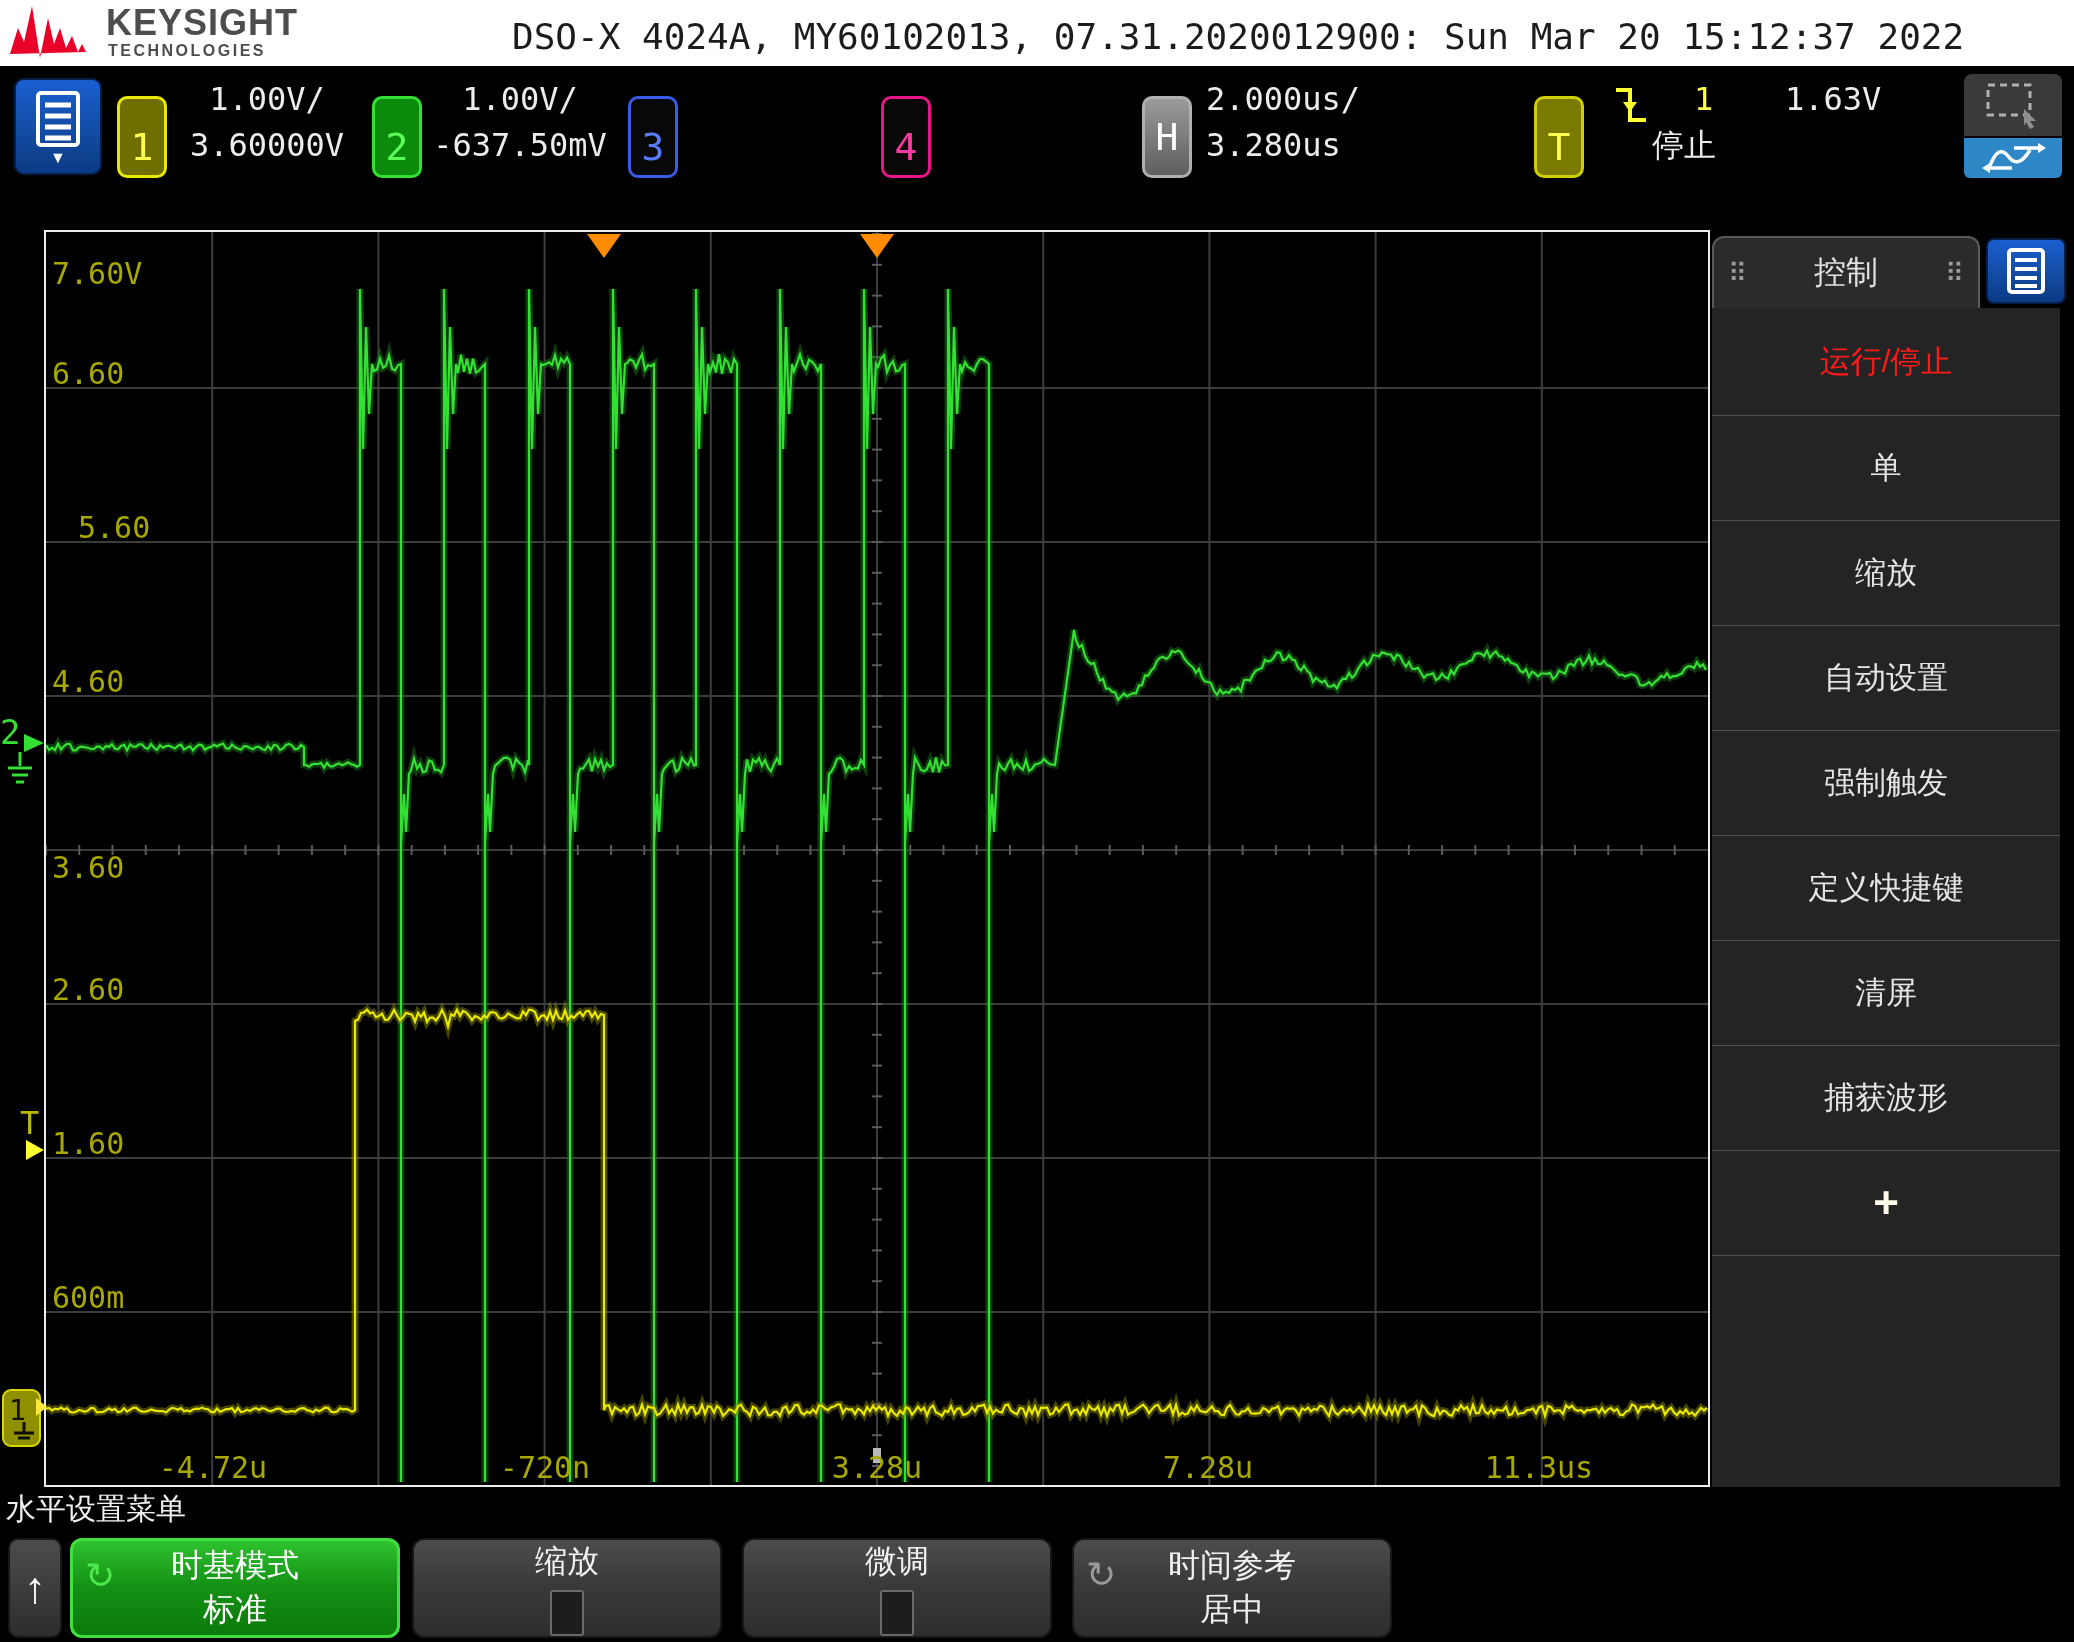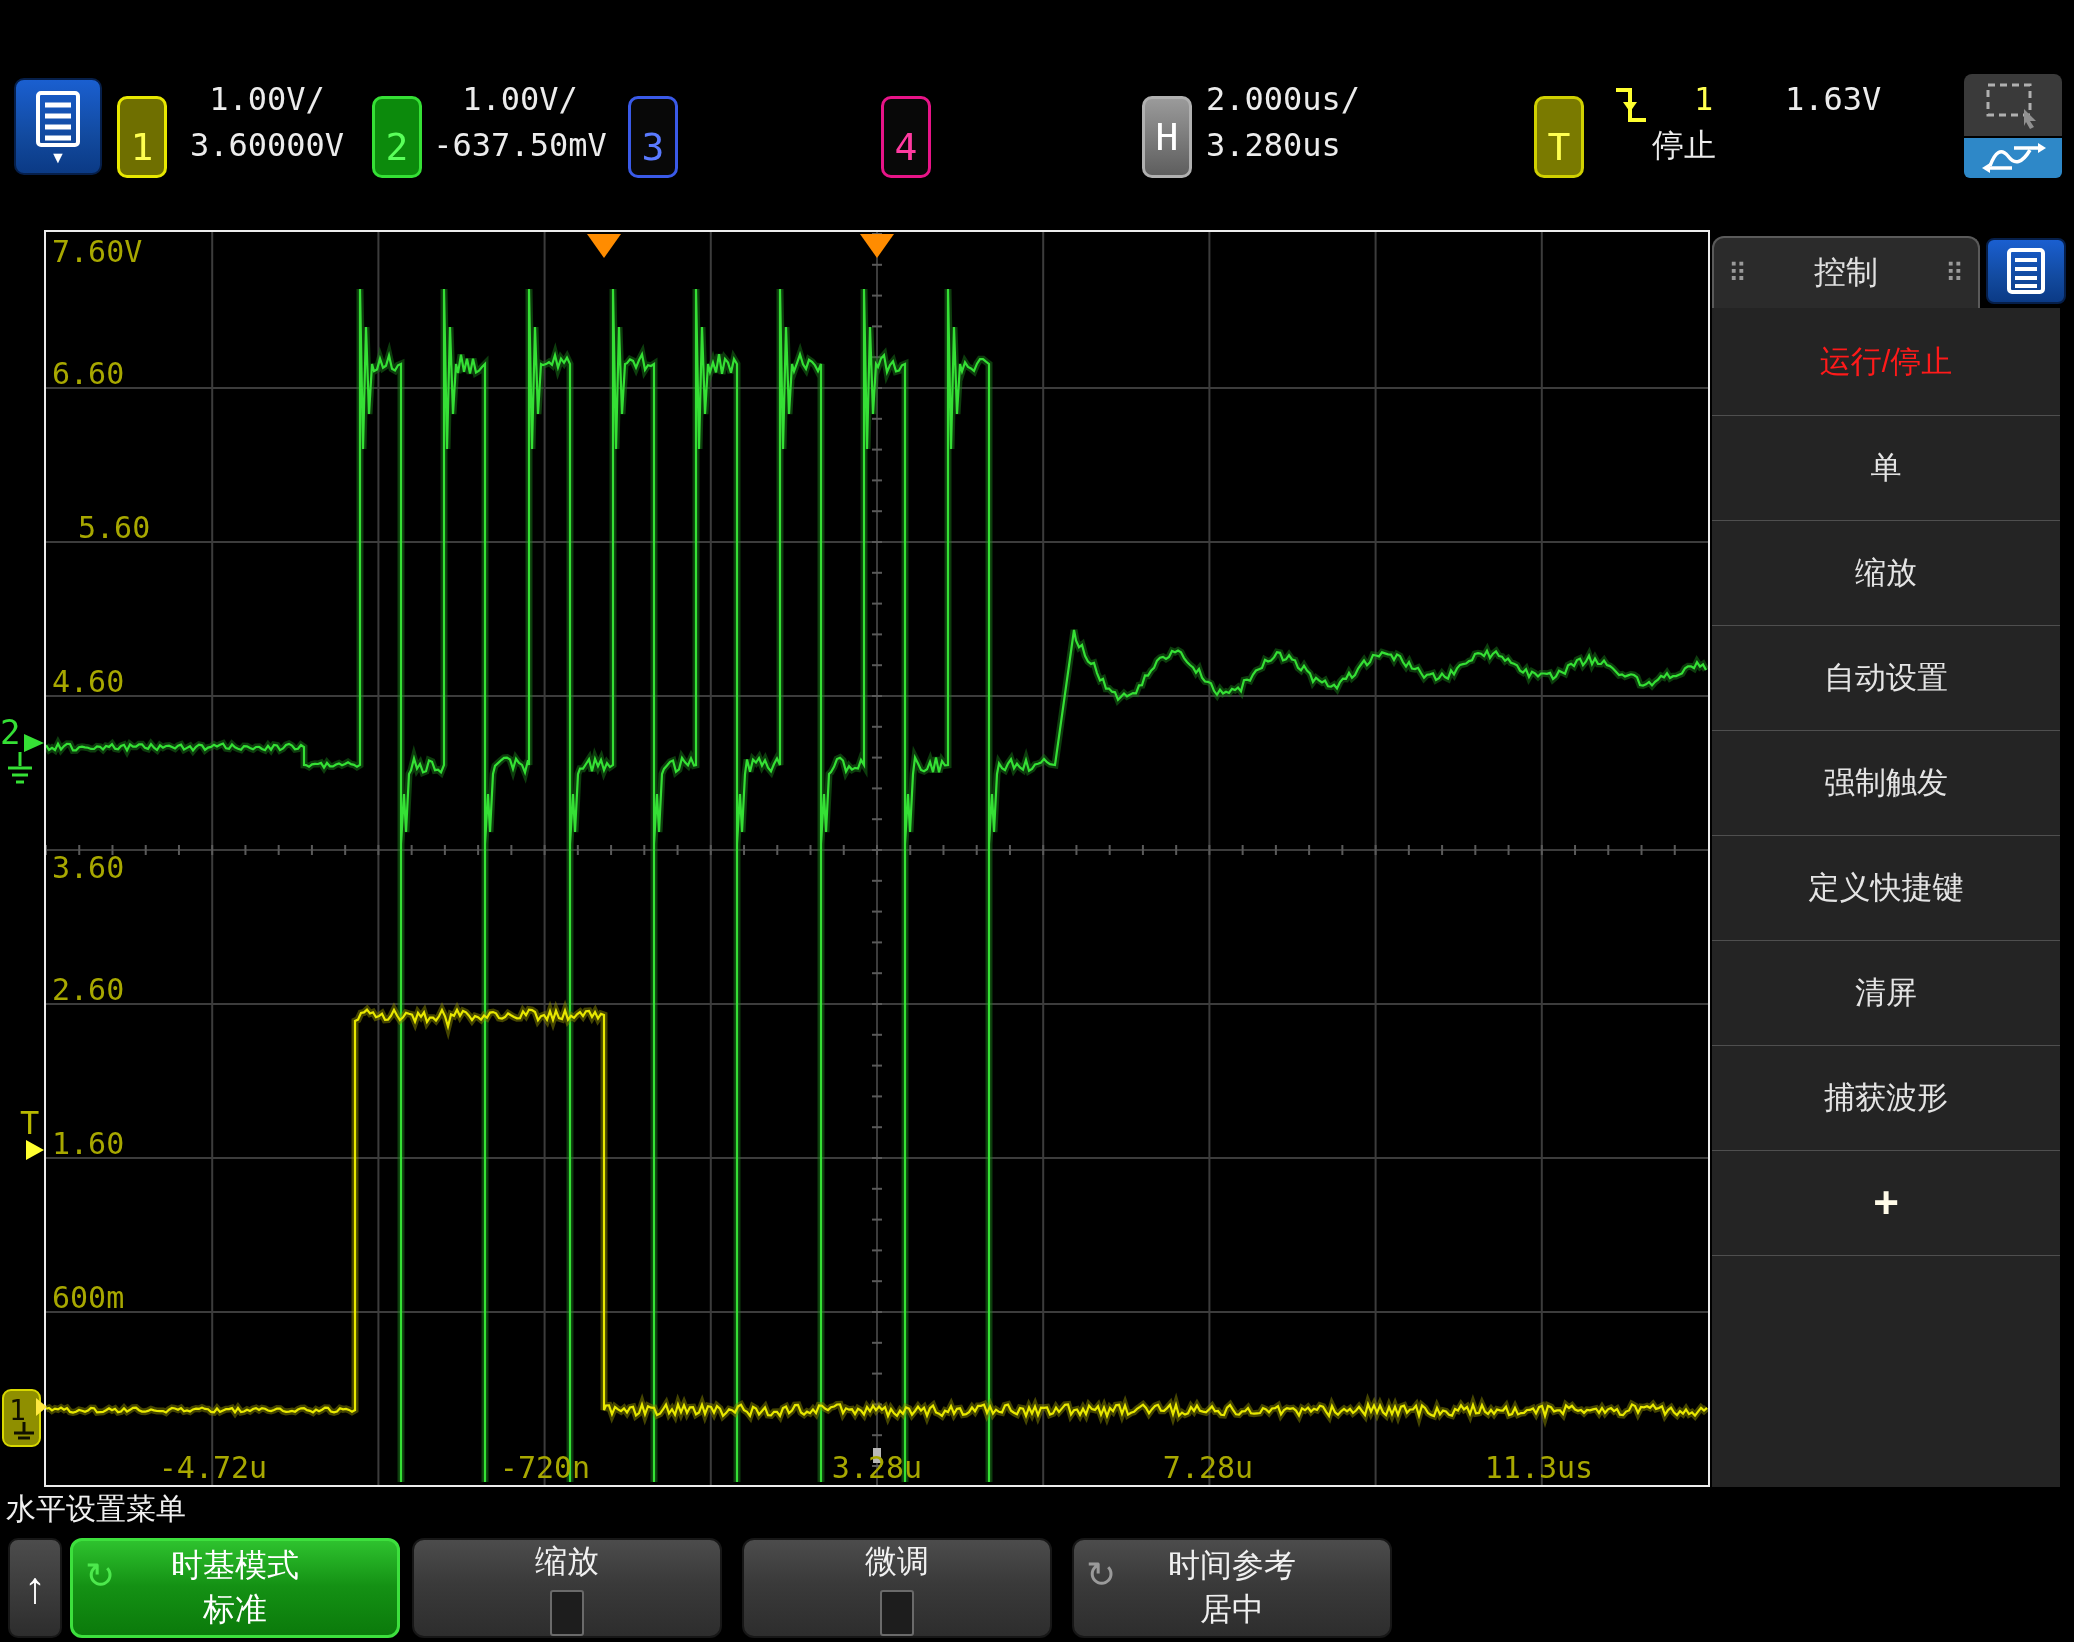--- a/index.html
+++ b/index.html
@@ -56,20 +56,28 @@
   .chk{width:30px;height:42px;background:#1d1d1d;border:2px solid #6a6a6a;border-radius:3px;margin-top:6px;}
   .upbtn{position:absolute;left:8px;top:51px;width:54px;height:100px;border-radius:10px;
          background:linear-gradient(#4c4c4c,#2d2d2d);border:2px solid #171717;box-sizing:border-box;
          color:#fff;font-size:44px;display:flex;align-items:center;justify-content:center;}
 </style>
 </head>
 <body>
 
 <div class="screen">
 
+  <header class="topstrip">
+    <svg width="96" height="62" style="position:absolute;left:8px;top:2px">
+      <polygon points="2,52 10,26 16,40 24,4 32,56 40,16 46,42 52,26 58,46 64,34 70,50 74,42 78,50" fill="#e90029"></polygon>
+    </svg>
+    <div class="brand">KEYSIGHT</div>
+    <div class="brandsub">TECHNOLOGIES</div>
+    <div class="title">DSO-X 4024A, MY60102013, 07.31.2020012900: Sun Mar 20 15:12:37 2022</div>
+  </header>
 
   <div class="toolbar">
     <div class="menubtn">
       <svg width="46" height="58">
         <rect x="3" y="2" width="40" height="52" rx="3" fill="none" stroke="#fff" stroke-width="4"></rect>
         <line x1="10" y1="14" x2="36" y2="14" stroke="#fff" stroke-width="5"></line>
         <line x1="10" y1="25" x2="36" y2="25" stroke="#fff" stroke-width="5"></line>
         <line x1="10" y1="36" x2="36" y2="36" stroke="#fff" stroke-width="5"></line>
         <line x1="10" y1="47" x2="36" y2="47" stroke="#fff" stroke-width="5"></line>
       </svg>
@@ -234,21 +242,21 @@
       <polyline id="ch2glow" fill="none" stroke="#1a7a1a" stroke-width="7" stroke-opacity="0.5" points="0.0 513.2 3.0 517.9 6.0 515.8 9.0 518.0 12.0 511.8 15.0 517.5 18.0 514.0 21.0 511.9 24.0 512.0 27.0 518.4 30.0 518.3 33.0 515.2 36.0 514.7 39.0 515.3 42.0 515.7 45.0 516.9 48.0 517.0 51.0 514.4 54.0 514.8 57.0 517.5 60.0 514.0 63.0 514.9 66.0 512.1 69.0 516.7 72.0 517.3 75.0 514.0 78.0 512.8 81.0 518.4 84.0 512.4 87.0 514.7 90.0 514.7 93.0 512.3 96.0 512.3 99.0 515.9 102.0 516.9 105.0 512.1 108.0 515.7 111.0 518.0 114.0 513.4 117.0 515.6 120.0 514.0 123.0 513.7 126.0 515.1 129.0 516.5 132.0 513.7 135.0 512.6 138.0 517.6 141.0 515.9 144.0 514.2 147.0 518.5 150.0 514.9 153.0 512.7 156.0 513.3 159.0 517.9 162.0 515.6 165.0 514.9 168.0 512.7 171.0 514.5 174.0 512.7 177.0 511.5 180.0 516.3 183.0 516.8 186.0 512.5 189.0 515.3 192.0 516.7 195.0 517.7 198.0 514.1 201.0 514.3 204.0 516.0 207.0 517.3 210.0 515.0 213.0 514.9 216.0 517.0 219.0 518.2 222.0 513.8 225.0 517.7 228.0 512.9 231.0 513.4 234.0 518.1 237.0 516.5 240.0 513.0 243.0 511.9 246.0 513.6 249.0 517.3 252.0 516.8 255.0 513.0 258.0 515.0 258.0 533.0 260.0 533.1 263.0 534.8 266.0 532.4 269.0 531.8 272.0 532.0 275.0 530.9 278.0 535.6 281.0 530.9 284.0 534.3 287.0 534.4 290.0 532.6 293.0 531.4 296.0 533.2 299.0 531.9 302.0 530.2 305.0 532.2 308.0 532.8 311.0 534.8 314.0 533.0 314.0 57.0 317.0 217.0 320.0 95.0 323.0 182.0 326.0 132.0 328.0 139.2 331.0 137.5 334.0 126.6 337.0 135.7 340.0 133.7 343.0 123.5 346.0 136.8 349.0 138.5 352.0 133.3 355.0 132.0 355.0 1250.0 355.0 612.0 358.0 562.0 360.0 600.0 363.0 542.0 365.0 538.3 368.0 526.4 371.0 536.7 374.0 532.0 377.0 540.4 380.0 539.2 383.0 528.4 386.0 529.7 389.0 538.2 392.0 537.7 395.0 540.3 398.0 533.0 398.0 57.0 401.0 217.0 404.0 95.0 407.0 182.0 410.0 132.0 412.0 141.0 415.0 122.6 418.0 139.7 421.0 126.8 424.0 141.6 427.0 126.8 430.0 140.5 433.0 138.7 436.0 135.0 439.0 132.0 439.0 1250.0 439.0 612.0 442.0 562.0 444.0 600.0 447.0 542.0 449.0 533.9 452.0 531.1 455.0 528.3 458.0 525.9 461.0 525.6 464.0 527.5 467.0 537.0 470.0 526.8 473.0 531.0 476.0 532.9 479.0 540.4 482.0 528.3 483.0 533.0 483.0 57.0 486.0 217.0 489.0 95.0 492.0 182.0 495.0 132.0 497.0 133.1 500.0 132.1 503.0 130.2 506.0 132.8 509.0 123.2 512.0 135.5 515.0 126.7 518.0 130.8 521.0 125.6 524.0 132.0 524.0 1250.0 524.0 612.0 527.0 562.0 529.0 600.0 532.0 542.0 534.0 536.7 537.0 536.7 540.0 532.0 543.0 527.3 546.0 539.2 549.0 526.8 552.0 534.3 555.0 527.8 558.0 538.2 561.0 531.1 564.0 535.1 567.0 533.0 567.0 57.0 570.0 217.0 573.0 95.0 576.0 182.0 579.0 132.0 581.0 131.2 584.0 127.4 587.0 128.9 590.0 135.6 593.0 128.1 596.0 122.3 599.0 137.8 602.0 133.2 605.0 134.0 608.0 132.0 608.0 1250.0 608.0 612.0 611.0 562.0 613.0 600.0 616.0 542.0 618.0 536.9 621.0 533.5 624.0 529.8 627.0 528.6 630.0 539.8 633.0 537.4 636.0 525.9 639.0 530.4 642.0 533.3 645.0 526.4 648.0 533.4 650.0 533.0 650.0 57.0 653.0 217.0 656.0 95.0 659.0 182.0 662.0 132.0 664.0 140.2 667.0 130.5 670.0 140.4 673.0 122.2 676.0 141.8 679.0 126.9 682.0 130.6 685.0 140.7 688.0 126.9 691.0 132.0 691.0 1250.0 691.0 612.0 694.0 562.0 696.0 600.0 699.0 542.0 701.0 527.5 704.0 539.7 707.0 527.6 710.0 530.5 713.0 526.0 716.0 533.6 719.0 528.2 722.0 535.7 725.0 539.4 728.0 532.0 731.0 526.4 734.0 533.0 734.0 57.0 737.0 217.0 740.0 95.0 743.0 182.0 746.0 132.0 748.0 139.4 751.0 131.1 754.0 122.3 757.0 132.3 760.0 136.9 763.0 127.8 766.0 129.9 769.0 133.4 772.0 139.2 775.0 132.0 775.0 1250.0 775.0 612.0 778.0 562.0 780.0 600.0 783.0 542.0 785.0 540.1 788.0 534.8 791.0 527.1 794.0 525.7 797.0 528.5 800.0 539.6 803.0 534.2 806.0 537.6 809.0 535.9 812.0 536.5 815.0 527.9 818.0 533.0 818.0 57.0 821.0 217.0 824.0 95.0 827.0 182.0 830.0 132.0 832.0 135.1 835.0 126.5 838.0 123.1 841.0 140.1 844.0 133.1 847.0 129.4 850.0 139.4 853.0 138.5 856.0 133.3 859.0 132.0 859.0 1250.0 859.0 612.0 862.0 562.0 864.0 600.0 867.0 542.0 869.0 525.6 872.0 531.6 875.0 538.0 878.0 539.2 881.0 537.3 884.0 529.8 887.0 540.1 890.0 525.5 893.0 540.2 896.0 529.0 899.0 533.4 902.0 533.0 902.0 57.0 905.0 217.0 908.0 95.0 911.0 182.0 914.0 132.0 916.0 139.5 919.0 130.3 922.0 134.9 925.0 136.5 928.0 139.0 931.0 131.7 934.0 127.2 937.0 127.2 940.0 129.7 943.0 132.0 943.0 1250.0 943.0 612.0 946.0 562.0 948.0 600.0 951.0 542.0 953.0 531.4 956.0 536.2 959.0 538.1 962.0 531.6 965.0 527.3 968.0 536.4 971.0 531.7 974.0 535.4 977.0 537.6 980.0 528.1 983.0 538.7 986.0 536.9 989.0 532.5 992.0 531.8 995.0 530.6 998.0 526.9 1001.0 530.2 1004.0 532.2 1009.0 533.0 1028.0 398.0 1030.0 408.5 1033.0 415.3 1036.0 412.9 1039.0 423.8 1042.0 429.5 1045.0 431.9 1048.0 430.9 1051.0 441.1 1054.0 448.4 1057.0 446.9 1060.0 456.7 1063.0 456.6 1066.0 459.7 1069.0 460.3 1072.0 467.8 1075.0 464.7 1078.0 461.5 1081.0 464.3 1084.0 462.6 1087.0 461.1 1090.0 461.4 1093.0 453.3 1096.0 453.1 1099.0 443.4 1102.0 443.6 1105.0 438.8 1108.0 435.9 1111.0 428.6 1114.0 425.8 1117.0 424.9 1120.0 426.9 1123.0 425.0 1126.0 419.0 1129.0 420.2 1132.0 418.5 1135.0 420.3 1138.0 426.1 1141.0 430.0 1144.0 433.0 1147.0 435.4 1150.0 440.8 1153.0 437.0 1156.0 445.6 1159.0 449.5 1162.0 449.8 1165.0 451.4 1168.0 458.8 1171.0 462.8 1174.0 457.6 1177.0 461.5 1180.0 459.7 1183.0 461.0 1186.0 456.9 1189.0 458.0 1192.0 455.5 1195.0 459.4 1198.0 448.2 1201.0 447.6 1204.0 448.6 1207.0 442.6 1210.0 438.5 1213.0 437.2 1216.0 435.9 1219.0 427.8 1222.0 429.5 1225.0 428.6 1228.0 425.4 1231.0 420.2 1234.0 420.8 1237.0 428.3 1240.0 427.3 1243.0 423.2 1246.0 427.5 1249.0 428.3 1252.0 435.8 1255.0 438.3 1258.0 433.7 1261.0 438.6 1264.0 441.4 1267.0 449.9 1270.0 445.9 1273.0 448.3 1276.0 450.4 1279.0 448.5 1282.0 454.3 1285.0 454.7 1288.0 452.8 1291.0 456.5 1294.0 450.0 1297.0 446.6 1300.0 446.8 1303.0 440.7 1306.0 445.7 1309.0 443.0 1312.0 436.7 1315.0 432.5 1318.0 428.5 1321.0 433.2 1324.0 430.2 1327.0 422.9 1330.0 423.5 1333.0 424.4 1336.0 420.4 1339.0 421.4 1342.0 422.4 1345.0 422.6 1348.0 428.0 1351.0 422.5 1354.0 424.1 1357.0 430.3 1360.0 434.5 1363.0 430.0 1366.0 436.6 1369.0 437.1 1372.0 435.8 1375.0 441.0 1378.0 445.8 1381.0 442.7 1384.0 442.3 1387.0 441.3 1390.0 447.9 1393.0 446.2 1396.0 441.6 1399.0 445.1 1402.0 446.6 1405.0 438.3 1408.0 442.4 1411.0 436.4 1414.0 432.9 1417.0 432.2 1420.0 431.6 1423.0 429.1 1426.0 428.3 1429.0 421.9 1432.0 421.2 1435.0 421.7 1438.0 424.0 1441.0 418.7 1444.0 425.9 1447.0 421.7 1450.0 419.4 1453.0 424.0 1456.0 424.7 1459.0 428.8 1462.0 426.6 1465.0 430.7 1468.0 431.7 1471.0 433.3 1474.0 438.6 1477.0 440.5 1480.0 437.2 1483.0 445.0 1486.0 439.8 1489.0 441.4 1492.0 444.5 1495.0 441.5 1498.0 441.5 1501.0 441.8 1504.0 440.9 1507.0 447.1 1510.0 444.5 1513.0 438.8 1516.0 440.2 1519.0 441.7 1522.0 433.3 1525.0 431.7 1528.0 434.1 1531.0 428.0 1534.0 426.6 1537.0 433.1 1540.0 429.4 1543.0 423.6 1546.0 432.2 1549.0 426.5 1552.0 431.9 1555.0 432.0 1558.0 428.5 1561.0 433.1 1564.0 434.1 1567.0 436.5 1570.0 439.8 1573.0 443.1 1576.0 442.4 1579.0 444.6 1582.0 443.4 1585.0 442.3 1588.0 443.0 1591.0 445.1 1594.0 453.1 1597.0 453.5 1600.0 452.3 1603.0 450.0 1606.0 453.4 1609.0 449.9 1612.0 447.6 1615.0 443.9 1618.0 445.3 1621.0 441.2 1624.0 446.0 1627.0 444.2 1630.0 444.1 1633.0 442.7 1636.0 441.4 1639.0 436.3 1642.0 434.3 1645.0 434.4 1648.0 436.2 1651.0 430.1 1654.0 434.6 1657.0 432.4 1660.0 438.1"></polyline>
       <polyline id="ch2core" fill="none" stroke="#35e035" stroke-width="2.2" points="0.0 513.2 3.0 517.9 6.0 515.8 9.0 518.0 12.0 511.8 15.0 517.5 18.0 514.0 21.0 511.9 24.0 512.0 27.0 518.4 30.0 518.3 33.0 515.2 36.0 514.7 39.0 515.3 42.0 515.7 45.0 516.9 48.0 517.0 51.0 514.4 54.0 514.8 57.0 517.5 60.0 514.0 63.0 514.9 66.0 512.1 69.0 516.7 72.0 517.3 75.0 514.0 78.0 512.8 81.0 518.4 84.0 512.4 87.0 514.7 90.0 514.7 93.0 512.3 96.0 512.3 99.0 515.9 102.0 516.9 105.0 512.1 108.0 515.7 111.0 518.0 114.0 513.4 117.0 515.6 120.0 514.0 123.0 513.7 126.0 515.1 129.0 516.5 132.0 513.7 135.0 512.6 138.0 517.6 141.0 515.9 144.0 514.2 147.0 518.5 150.0 514.9 153.0 512.7 156.0 513.3 159.0 517.9 162.0 515.6 165.0 514.9 168.0 512.7 171.0 514.5 174.0 512.7 177.0 511.5 180.0 516.3 183.0 516.8 186.0 512.5 189.0 515.3 192.0 516.7 195.0 517.7 198.0 514.1 201.0 514.3 204.0 516.0 207.0 517.3 210.0 515.0 213.0 514.9 216.0 517.0 219.0 518.2 222.0 513.8 225.0 517.7 228.0 512.9 231.0 513.4 234.0 518.1 237.0 516.5 240.0 513.0 243.0 511.9 246.0 513.6 249.0 517.3 252.0 516.8 255.0 513.0 258.0 515.0 258.0 533.0 260.0 533.1 263.0 534.8 266.0 532.4 269.0 531.8 272.0 532.0 275.0 530.9 278.0 535.6 281.0 530.9 284.0 534.3 287.0 534.4 290.0 532.6 293.0 531.4 296.0 533.2 299.0 531.9 302.0 530.2 305.0 532.2 308.0 532.8 311.0 534.8 314.0 533.0 314.0 57.0 317.0 217.0 320.0 95.0 323.0 182.0 326.0 132.0 328.0 139.2 331.0 137.5 334.0 126.6 337.0 135.7 340.0 133.7 343.0 123.5 346.0 136.8 349.0 138.5 352.0 133.3 355.0 132.0 355.0 1250.0 355.0 612.0 358.0 562.0 360.0 600.0 363.0 542.0 365.0 538.3 368.0 526.4 371.0 536.7 374.0 532.0 377.0 540.4 380.0 539.2 383.0 528.4 386.0 529.7 389.0 538.2 392.0 537.7 395.0 540.3 398.0 533.0 398.0 57.0 401.0 217.0 404.0 95.0 407.0 182.0 410.0 132.0 412.0 141.0 415.0 122.6 418.0 139.7 421.0 126.8 424.0 141.6 427.0 126.8 430.0 140.5 433.0 138.7 436.0 135.0 439.0 132.0 439.0 1250.0 439.0 612.0 442.0 562.0 444.0 600.0 447.0 542.0 449.0 533.9 452.0 531.1 455.0 528.3 458.0 525.9 461.0 525.6 464.0 527.5 467.0 537.0 470.0 526.8 473.0 531.0 476.0 532.9 479.0 540.4 482.0 528.3 483.0 533.0 483.0 57.0 486.0 217.0 489.0 95.0 492.0 182.0 495.0 132.0 497.0 133.1 500.0 132.1 503.0 130.2 506.0 132.8 509.0 123.2 512.0 135.5 515.0 126.7 518.0 130.8 521.0 125.6 524.0 132.0 524.0 1250.0 524.0 612.0 527.0 562.0 529.0 600.0 532.0 542.0 534.0 536.7 537.0 536.7 540.0 532.0 543.0 527.3 546.0 539.2 549.0 526.8 552.0 534.3 555.0 527.8 558.0 538.2 561.0 531.1 564.0 535.1 567.0 533.0 567.0 57.0 570.0 217.0 573.0 95.0 576.0 182.0 579.0 132.0 581.0 131.2 584.0 127.4 587.0 128.9 590.0 135.6 593.0 128.1 596.0 122.3 599.0 137.8 602.0 133.2 605.0 134.0 608.0 132.0 608.0 1250.0 608.0 612.0 611.0 562.0 613.0 600.0 616.0 542.0 618.0 536.9 621.0 533.5 624.0 529.8 627.0 528.6 630.0 539.8 633.0 537.4 636.0 525.9 639.0 530.4 642.0 533.3 645.0 526.4 648.0 533.4 650.0 533.0 650.0 57.0 653.0 217.0 656.0 95.0 659.0 182.0 662.0 132.0 664.0 140.2 667.0 130.5 670.0 140.4 673.0 122.2 676.0 141.8 679.0 126.9 682.0 130.6 685.0 140.7 688.0 126.9 691.0 132.0 691.0 1250.0 691.0 612.0 694.0 562.0 696.0 600.0 699.0 542.0 701.0 527.5 704.0 539.7 707.0 527.6 710.0 530.5 713.0 526.0 716.0 533.6 719.0 528.2 722.0 535.7 725.0 539.4 728.0 532.0 731.0 526.4 734.0 533.0 734.0 57.0 737.0 217.0 740.0 95.0 743.0 182.0 746.0 132.0 748.0 139.4 751.0 131.1 754.0 122.3 757.0 132.3 760.0 136.9 763.0 127.8 766.0 129.9 769.0 133.4 772.0 139.2 775.0 132.0 775.0 1250.0 775.0 612.0 778.0 562.0 780.0 600.0 783.0 542.0 785.0 540.1 788.0 534.8 791.0 527.1 794.0 525.7 797.0 528.5 800.0 539.6 803.0 534.2 806.0 537.6 809.0 535.9 812.0 536.5 815.0 527.9 818.0 533.0 818.0 57.0 821.0 217.0 824.0 95.0 827.0 182.0 830.0 132.0 832.0 135.1 835.0 126.5 838.0 123.1 841.0 140.1 844.0 133.1 847.0 129.4 850.0 139.4 853.0 138.5 856.0 133.3 859.0 132.0 859.0 1250.0 859.0 612.0 862.0 562.0 864.0 600.0 867.0 542.0 869.0 525.6 872.0 531.6 875.0 538.0 878.0 539.2 881.0 537.3 884.0 529.8 887.0 540.1 890.0 525.5 893.0 540.2 896.0 529.0 899.0 533.4 902.0 533.0 902.0 57.0 905.0 217.0 908.0 95.0 911.0 182.0 914.0 132.0 916.0 139.5 919.0 130.3 922.0 134.9 925.0 136.5 928.0 139.0 931.0 131.7 934.0 127.2 937.0 127.2 940.0 129.7 943.0 132.0 943.0 1250.0 943.0 612.0 946.0 562.0 948.0 600.0 951.0 542.0 953.0 531.4 956.0 536.2 959.0 538.1 962.0 531.6 965.0 527.3 968.0 536.4 971.0 531.7 974.0 535.4 977.0 537.6 980.0 528.1 983.0 538.7 986.0 536.9 989.0 532.5 992.0 531.8 995.0 530.6 998.0 526.9 1001.0 530.2 1004.0 532.2 1009.0 533.0 1028.0 398.0 1030.0 408.5 1033.0 415.3 1036.0 412.9 1039.0 423.8 1042.0 429.5 1045.0 431.9 1048.0 430.9 1051.0 441.1 1054.0 448.4 1057.0 446.9 1060.0 456.7 1063.0 456.6 1066.0 459.7 1069.0 460.3 1072.0 467.8 1075.0 464.7 1078.0 461.5 1081.0 464.3 1084.0 462.6 1087.0 461.1 1090.0 461.4 1093.0 453.3 1096.0 453.1 1099.0 443.4 1102.0 443.6 1105.0 438.8 1108.0 435.9 1111.0 428.6 1114.0 425.8 1117.0 424.9 1120.0 426.9 1123.0 425.0 1126.0 419.0 1129.0 420.2 1132.0 418.5 1135.0 420.3 1138.0 426.1 1141.0 430.0 1144.0 433.0 1147.0 435.4 1150.0 440.8 1153.0 437.0 1156.0 445.6 1159.0 449.5 1162.0 449.8 1165.0 451.4 1168.0 458.8 1171.0 462.8 1174.0 457.6 1177.0 461.5 1180.0 459.7 1183.0 461.0 1186.0 456.9 1189.0 458.0 1192.0 455.5 1195.0 459.4 1198.0 448.2 1201.0 447.6 1204.0 448.6 1207.0 442.6 1210.0 438.5 1213.0 437.2 1216.0 435.9 1219.0 427.8 1222.0 429.5 1225.0 428.6 1228.0 425.4 1231.0 420.2 1234.0 420.8 1237.0 428.3 1240.0 427.3 1243.0 423.2 1246.0 427.5 1249.0 428.3 1252.0 435.8 1255.0 438.3 1258.0 433.7 1261.0 438.6 1264.0 441.4 1267.0 449.9 1270.0 445.9 1273.0 448.3 1276.0 450.4 1279.0 448.5 1282.0 454.3 1285.0 454.7 1288.0 452.8 1291.0 456.5 1294.0 450.0 1297.0 446.6 1300.0 446.8 1303.0 440.7 1306.0 445.7 1309.0 443.0 1312.0 436.7 1315.0 432.5 1318.0 428.5 1321.0 433.2 1324.0 430.2 1327.0 422.9 1330.0 423.5 1333.0 424.4 1336.0 420.4 1339.0 421.4 1342.0 422.4 1345.0 422.6 1348.0 428.0 1351.0 422.5 1354.0 424.1 1357.0 430.3 1360.0 434.5 1363.0 430.0 1366.0 436.6 1369.0 437.1 1372.0 435.8 1375.0 441.0 1378.0 445.8 1381.0 442.7 1384.0 442.3 1387.0 441.3 1390.0 447.9 1393.0 446.2 1396.0 441.6 1399.0 445.1 1402.0 446.6 1405.0 438.3 1408.0 442.4 1411.0 436.4 1414.0 432.9 1417.0 432.2 1420.0 431.6 1423.0 429.1 1426.0 428.3 1429.0 421.9 1432.0 421.2 1435.0 421.7 1438.0 424.0 1441.0 418.7 1444.0 425.9 1447.0 421.7 1450.0 419.4 1453.0 424.0 1456.0 424.7 1459.0 428.8 1462.0 426.6 1465.0 430.7 1468.0 431.7 1471.0 433.3 1474.0 438.6 1477.0 440.5 1480.0 437.2 1483.0 445.0 1486.0 439.8 1489.0 441.4 1492.0 444.5 1495.0 441.5 1498.0 441.5 1501.0 441.8 1504.0 440.9 1507.0 447.1 1510.0 444.5 1513.0 438.8 1516.0 440.2 1519.0 441.7 1522.0 433.3 1525.0 431.7 1528.0 434.1 1531.0 428.0 1534.0 426.6 1537.0 433.1 1540.0 429.4 1543.0 423.6 1546.0 432.2 1549.0 426.5 1552.0 431.9 1555.0 432.0 1558.0 428.5 1561.0 433.1 1564.0 434.1 1567.0 436.5 1570.0 439.8 1573.0 443.1 1576.0 442.4 1579.0 444.6 1582.0 443.4 1585.0 442.3 1588.0 443.0 1591.0 445.1 1594.0 453.1 1597.0 453.5 1600.0 452.3 1603.0 450.0 1606.0 453.4 1609.0 449.9 1612.0 447.6 1615.0 443.9 1618.0 445.3 1621.0 441.2 1624.0 446.0 1627.0 444.2 1630.0 444.1 1633.0 442.7 1636.0 441.4 1639.0 436.3 1642.0 434.3 1645.0 434.4 1648.0 436.2 1651.0 430.1 1654.0 434.6 1657.0 432.4 1660.0 438.1"></polyline>
       <polyline id="ch1glow" fill="none" stroke="#8a8a00" stroke-width="7" stroke-opacity="0.5" points="0.0 1176.8 3.0 1175.9 6.0 1178.4 9.0 1176.6 12.0 1177.4 15.0 1175.6 18.0 1177.7 21.0 1176.1 24.0 1179.9 27.0 1180.5 30.0 1179.8 33.0 1178.0 36.0 1178.7 39.0 1179.8 42.0 1178.5 45.0 1176.0 48.0 1176.2 51.0 1180.3 54.0 1180.1 57.0 1179.9 60.0 1178.3 63.0 1176.4 66.0 1178.3 69.0 1176.8 72.0 1180.2 75.0 1179.6 78.0 1176.3 81.0 1179.6 84.0 1177.8 87.0 1175.8 90.0 1175.6 93.0 1178.2 96.0 1179.6 99.0 1179.7 102.0 1178.9 105.0 1177.4 108.0 1178.4 111.0 1179.0 114.0 1179.1 117.0 1179.1 120.0 1180.5 123.0 1177.7 126.0 1176.0 129.0 1176.5 132.0 1177.7 135.0 1176.1 138.0 1179.3 141.0 1178.5 144.0 1179.5 147.0 1177.4 150.0 1176.6 153.0 1176.9 156.0 1175.6 159.0 1176.9 162.0 1177.2 165.0 1179.9 168.0 1180.3 171.0 1176.5 174.0 1179.9 177.0 1178.4 180.0 1177.2 183.0 1177.1 186.0 1176.1 189.0 1180.4 192.0 1176.0 195.0 1180.1 198.0 1179.5 201.0 1177.7 204.0 1179.1 207.0 1177.0 210.0 1176.1 213.0 1178.0 216.0 1176.1 219.0 1176.7 222.0 1178.5 225.0 1179.0 228.0 1178.0 231.0 1176.5 234.0 1176.6 237.0 1179.0 240.0 1179.9 243.0 1179.6 246.0 1179.0 249.0 1179.7 252.0 1177.5 255.0 1176.3 258.0 1176.1 261.0 1178.2 264.0 1178.8 267.0 1180.4 270.0 1177.6 273.0 1179.2 276.0 1177.7 279.0 1175.7 282.0 1175.9 285.0 1179.6 288.0 1180.4 291.0 1179.5 294.0 1176.3 297.0 1177.4 300.0 1176.9 303.0 1177.9 306.0 1179.7 309.0 1178.0 309.0 789.0 312.0 787.6 315.0 781.0 318.0 780.4 321.0 777.6 324.0 781.5 327.0 780.3 330.0 785.2 333.0 784.1 336.0 781.7 339.0 787.8 342.0 787.6 345.0 783.8 348.0 777.8 351.0 783.5 354.0 788.0 357.0 785.3 360.0 780.9 363.0 781.8 366.0 782.6 369.0 789.7 372.0 780.8 375.0 784.8 378.0 780.3 381.0 790.0 384.0 785.5 387.0 785.6 390.0 788.5 393.0 784.3 396.0 778.1 399.0 784.3 402.0 794.5 405.0 782.4 408.0 783.8 411.0 777.8 414.0 784.0 417.0 779.0 420.0 780.3 423.0 783.7 426.0 788.2 429.0 784.1 432.0 785.2 435.0 787.6 438.0 783.6 441.0 785.7 444.0 780.6 447.0 780.1 450.0 781.3 453.0 786.1 456.0 786.6 459.0 785.1 462.0 781.4 465.0 783.3 468.0 785.0 471.0 786.3 474.0 786.2 477.0 779.3 480.0 783.2 483.0 777.6 486.0 778.1 489.0 780.0 492.0 788.2 495.0 784.2 498.0 783.0 501.0 787.7 504.0 779.2 507.0 788.1 510.0 778.8 513.0 786.1 516.0 787.1 519.0 778.5 522.0 787.7 525.0 783.8 528.0 785.9 531.0 782.4 534.0 780.1 537.0 784.1 540.0 779.2 543.0 779.0 546.0 785.0 549.0 780.0 552.0 786.5 555.0 781.9 558.0 783.0 558.0 1178.0 560.0 1173.5 563.0 1173.3 566.0 1182.1 569.0 1175.1 572.0 1177.4 575.0 1179.1 578.0 1176.4 581.0 1180.6 584.0 1175.5 587.0 1174.8 590.0 1183.5 593.0 1181.2 596.0 1172.6 599.0 1182.4 602.0 1174.2 605.0 1175.7 608.0 1175.9 611.0 1183.1 614.0 1181.7 617.0 1177.5 620.0 1172.6 623.0 1181.4 626.0 1177.2 629.0 1182.7 632.0 1172.5 635.0 1180.3 638.0 1173.1 641.0 1180.8 644.0 1175.3 647.0 1175.1 650.0 1182.3 653.0 1180.4 656.0 1172.7 659.0 1181.9 662.0 1174.2 665.0 1174.9 668.0 1180.8 671.0 1174.1 674.0 1176.7 677.0 1183.8 680.0 1181.1 683.0 1177.3 686.0 1178.2 689.0 1180.6 692.0 1174.4 695.0 1172.7 698.0 1178.1 701.0 1179.9 704.0 1183.9 707.0 1174.8 710.0 1176.6 713.0 1182.5 716.0 1179.0 719.0 1175.3 722.0 1183.1 725.0 1183.4 728.0 1179.9 731.0 1179.8 734.0 1184.0 737.0 1176.1 740.0 1174.5 743.0 1181.2 746.0 1178.6 749.0 1173.1 752.0 1172.9 755.0 1180.5 758.0 1182.5 761.0 1179.7 764.0 1181.2 767.0 1177.4 770.0 1181.1 773.0 1173.5 776.0 1173.7 779.0 1176.5 782.0 1178.1 785.0 1175.3 788.0 1174.6 791.0 1172.5 794.0 1172.4 797.0 1181.2 800.0 1176.3 803.0 1177.7 806.0 1177.3 809.0 1182.0 812.0 1176.7 815.0 1178.5 818.0 1182.5 821.0 1175.1 824.0 1179.2 827.0 1173.9 830.0 1178.2 833.0 1174.5 836.0 1177.7 839.0 1175.2 842.0 1183.9 845.0 1177.0 848.0 1181.3 851.0 1183.9 854.0 1178.7 857.0 1181.9 860.0 1175.4 863.0 1176.7 866.0 1182.7 869.0 1179.0 872.0 1174.7 875.0 1178.6 878.0 1175.7 881.0 1183.7 884.0 1176.1 887.0 1173.5 890.0 1180.5 893.0 1181.6 896.0 1183.9 899.0 1178.7 902.0 1180.0 905.0 1174.1 908.0 1181.7 911.0 1176.8 914.0 1176.3 917.0 1182.7 920.0 1182.2 923.0 1180.2 926.0 1175.5 929.0 1179.3 932.0 1173.9 935.0 1173.8 938.0 1172.6 941.0 1180.9 944.0 1174.4 947.0 1181.6 950.0 1177.7 953.0 1179.8 956.0 1180.5 959.0 1173.4 962.0 1172.6 965.0 1178.7 968.0 1180.7 971.0 1182.3 974.0 1176.0 977.0 1176.6 980.0 1183.9 983.0 1175.4 986.0 1181.5 989.0 1174.5 992.0 1183.1 995.0 1175.6 998.0 1175.8 1001.0 1175.4 1004.0 1182.5 1007.0 1181.4 1010.0 1175.6 1013.0 1179.9 1016.0 1176.4 1019.0 1172.8 1022.0 1172.5 1025.0 1182.6 1028.0 1178.3 1031.0 1177.5 1034.0 1182.8 1037.0 1176.7 1040.0 1182.3 1043.0 1173.6 1046.0 1177.1 1049.0 1177.9 1052.0 1174.3 1055.0 1182.8 1058.0 1175.6 1061.0 1184.0 1064.0 1176.1 1067.0 1179.2 1070.0 1173.2 1073.0 1172.8 1076.0 1181.6 1079.0 1173.5 1082.0 1182.6 1085.0 1180.7 1088.0 1179.8 1091.0 1176.9 1094.0 1174.9 1097.0 1172.7 1100.0 1176.0 1103.0 1181.3 1106.0 1177.2 1109.0 1174.0 1112.0 1172.8 1115.0 1178.7 1118.0 1178.8 1121.0 1176.1 1124.0 1172.7 1127.0 1182.4 1130.0 1172.8 1133.0 1183.7 1136.0 1180.6 1139.0 1182.6 1142.0 1181.3 1145.0 1175.0 1148.0 1178.9 1151.0 1173.5 1154.0 1178.7 1157.0 1179.6 1160.0 1180.3 1163.0 1177.5 1166.0 1174.4 1169.0 1179.3 1172.0 1179.0 1175.0 1182.8 1178.0 1183.0 1181.0 1175.7 1184.0 1173.0 1187.0 1177.8 1190.0 1182.3 1193.0 1182.6 1196.0 1179.4 1199.0 1179.2 1202.0 1176.0 1205.0 1181.3 1208.0 1181.7 1211.0 1181.3 1214.0 1181.0 1217.0 1176.1 1220.0 1177.4 1223.0 1180.4 1226.0 1176.5 1229.0 1176.2 1232.0 1174.1 1235.0 1182.3 1238.0 1178.0 1241.0 1176.1 1244.0 1176.8 1247.0 1176.2 1250.0 1178.6 1253.0 1183.5 1256.0 1176.4 1259.0 1178.2 1262.0 1175.5 1265.0 1179.5 1268.0 1176.7 1271.0 1178.0 1274.0 1173.7 1277.0 1174.7 1280.0 1179.6 1283.0 1183.9 1286.0 1174.0 1289.0 1180.3 1292.0 1182.7 1295.0 1179.3 1298.0 1176.9 1301.0 1179.3 1304.0 1176.8 1307.0 1181.0 1310.0 1178.5 1313.0 1174.9 1316.0 1179.0 1319.0 1183.0 1322.0 1172.1 1325.0 1179.7 1328.0 1173.4 1331.0 1180.7 1334.0 1173.5 1337.0 1180.3 1340.0 1183.1 1343.0 1175.0 1346.0 1182.2 1349.0 1174.8 1352.0 1182.9 1355.0 1174.7 1358.0 1173.6 1361.0 1180.7 1364.0 1177.5 1367.0 1177.4 1370.0 1173.8 1373.0 1183.6 1376.0 1173.5 1379.0 1176.0 1382.0 1180.9 1385.0 1182.9 1388.0 1184.0 1391.0 1175.8 1394.0 1182.4 1397.0 1178.6 1400.0 1179.4 1403.0 1182.7 1406.0 1183.6 1409.0 1177.0 1412.0 1178.5 1415.0 1173.3 1418.0 1177.4 1421.0 1175.1 1424.0 1182.0 1427.0 1172.8 1430.0 1181.3 1433.0 1180.9 1436.0 1173.1 1439.0 1179.7 1442.0 1182.0 1445.0 1177.8 1448.0 1181.8 1451.0 1177.5 1454.0 1178.3 1457.0 1178.5 1460.0 1174.7 1463.0 1183.1 1466.0 1182.0 1469.0 1175.9 1472.0 1182.4 1475.0 1181.1 1478.0 1180.9 1481.0 1178.0 1484.0 1177.9 1487.0 1176.4 1490.0 1181.4 1493.0 1175.2 1496.0 1174.0 1499.0 1183.9 1502.0 1173.9 1505.0 1175.2 1508.0 1179.4 1511.0 1178.4 1514.0 1178.4 1517.0 1182.1 1520.0 1173.4 1523.0 1176.0 1526.0 1173.8 1529.0 1177.5 1532.0 1178.8 1535.0 1178.0 1538.0 1180.9 1541.0 1177.9 1544.0 1178.3 1547.0 1177.4 1550.0 1176.7 1553.0 1180.9 1556.0 1176.0 1559.0 1180.8 1562.0 1177.3 1565.0 1176.1 1568.0 1179.1 1571.0 1177.1 1574.0 1182.7 1577.0 1183.1 1580.0 1179.6 1583.0 1178.4 1586.0 1172.4 1589.0 1174.0 1592.0 1180.8 1595.0 1175.0 1598.0 1175.4 1601.0 1174.3 1604.0 1175.8 1607.0 1172.7 1610.0 1176.9 1613.0 1176.0 1616.0 1174.3 1619.0 1182.6 1622.0 1178.1 1625.0 1175.7 1628.0 1180.5 1631.0 1183.1 1634.0 1179.2 1637.0 1181.7 1640.0 1177.4 1643.0 1182.1 1646.0 1180.4 1649.0 1183.6 1652.0 1179.6 1655.0 1175.9 1658.0 1178.6 1661.0 1175.9"></polyline>
       <polyline id="ch1core" fill="none" stroke="#e8e800" stroke-width="2.2" points="0.0 1176.8 3.0 1175.9 6.0 1178.4 9.0 1176.6 12.0 1177.4 15.0 1175.6 18.0 1177.7 21.0 1176.1 24.0 1179.9 27.0 1180.5 30.0 1179.8 33.0 1178.0 36.0 1178.7 39.0 1179.8 42.0 1178.5 45.0 1176.0 48.0 1176.2 51.0 1180.3 54.0 1180.1 57.0 1179.9 60.0 1178.3 63.0 1176.4 66.0 1178.3 69.0 1176.8 72.0 1180.2 75.0 1179.6 78.0 1176.3 81.0 1179.6 84.0 1177.8 87.0 1175.8 90.0 1175.6 93.0 1178.2 96.0 1179.6 99.0 1179.7 102.0 1178.9 105.0 1177.4 108.0 1178.4 111.0 1179.0 114.0 1179.1 117.0 1179.1 120.0 1180.5 123.0 1177.7 126.0 1176.0 129.0 1176.5 132.0 1177.7 135.0 1176.1 138.0 1179.3 141.0 1178.5 144.0 1179.5 147.0 1177.4 150.0 1176.6 153.0 1176.9 156.0 1175.6 159.0 1176.9 162.0 1177.2 165.0 1179.9 168.0 1180.3 171.0 1176.5 174.0 1179.9 177.0 1178.4 180.0 1177.2 183.0 1177.1 186.0 1176.1 189.0 1180.4 192.0 1176.0 195.0 1180.1 198.0 1179.5 201.0 1177.7 204.0 1179.1 207.0 1177.0 210.0 1176.1 213.0 1178.0 216.0 1176.1 219.0 1176.7 222.0 1178.5 225.0 1179.0 228.0 1178.0 231.0 1176.5 234.0 1176.6 237.0 1179.0 240.0 1179.9 243.0 1179.6 246.0 1179.0 249.0 1179.7 252.0 1177.5 255.0 1176.3 258.0 1176.1 261.0 1178.2 264.0 1178.8 267.0 1180.4 270.0 1177.6 273.0 1179.2 276.0 1177.7 279.0 1175.7 282.0 1175.9 285.0 1179.6 288.0 1180.4 291.0 1179.5 294.0 1176.3 297.0 1177.4 300.0 1176.9 303.0 1177.9 306.0 1179.7 309.0 1178.0 309.0 789.0 312.0 787.6 315.0 781.0 318.0 780.4 321.0 777.6 324.0 781.5 327.0 780.3 330.0 785.2 333.0 784.1 336.0 781.7 339.0 787.8 342.0 787.6 345.0 783.8 348.0 777.8 351.0 783.5 354.0 788.0 357.0 785.3 360.0 780.9 363.0 781.8 366.0 782.6 369.0 789.7 372.0 780.8 375.0 784.8 378.0 780.3 381.0 790.0 384.0 785.5 387.0 785.6 390.0 788.5 393.0 784.3 396.0 778.1 399.0 784.3 402.0 794.5 405.0 782.4 408.0 783.8 411.0 777.8 414.0 784.0 417.0 779.0 420.0 780.3 423.0 783.7 426.0 788.2 429.0 784.1 432.0 785.2 435.0 787.6 438.0 783.6 441.0 785.7 444.0 780.6 447.0 780.1 450.0 781.3 453.0 786.1 456.0 786.6 459.0 785.1 462.0 781.4 465.0 783.3 468.0 785.0 471.0 786.3 474.0 786.2 477.0 779.3 480.0 783.2 483.0 777.6 486.0 778.1 489.0 780.0 492.0 788.2 495.0 784.2 498.0 783.0 501.0 787.7 504.0 779.2 507.0 788.1 510.0 778.8 513.0 786.1 516.0 787.1 519.0 778.5 522.0 787.7 525.0 783.8 528.0 785.9 531.0 782.4 534.0 780.1 537.0 784.1 540.0 779.2 543.0 779.0 546.0 785.0 549.0 780.0 552.0 786.5 555.0 781.9 558.0 783.0 558.0 1178.0 560.0 1173.5 563.0 1173.3 566.0 1182.1 569.0 1175.1 572.0 1177.4 575.0 1179.1 578.0 1176.4 581.0 1180.6 584.0 1175.5 587.0 1174.8 590.0 1183.5 593.0 1181.2 596.0 1172.6 599.0 1182.4 602.0 1174.2 605.0 1175.7 608.0 1175.9 611.0 1183.1 614.0 1181.7 617.0 1177.5 620.0 1172.6 623.0 1181.4 626.0 1177.2 629.0 1182.7 632.0 1172.5 635.0 1180.3 638.0 1173.1 641.0 1180.8 644.0 1175.3 647.0 1175.1 650.0 1182.3 653.0 1180.4 656.0 1172.7 659.0 1181.9 662.0 1174.2 665.0 1174.9 668.0 1180.8 671.0 1174.1 674.0 1176.7 677.0 1183.8 680.0 1181.1 683.0 1177.3 686.0 1178.2 689.0 1180.6 692.0 1174.4 695.0 1172.7 698.0 1178.1 701.0 1179.9 704.0 1183.9 707.0 1174.8 710.0 1176.6 713.0 1182.5 716.0 1179.0 719.0 1175.3 722.0 1183.1 725.0 1183.4 728.0 1179.9 731.0 1179.8 734.0 1184.0 737.0 1176.1 740.0 1174.5 743.0 1181.2 746.0 1178.6 749.0 1173.1 752.0 1172.9 755.0 1180.5 758.0 1182.5 761.0 1179.7 764.0 1181.2 767.0 1177.4 770.0 1181.1 773.0 1173.5 776.0 1173.7 779.0 1176.5 782.0 1178.1 785.0 1175.3 788.0 1174.6 791.0 1172.5 794.0 1172.4 797.0 1181.2 800.0 1176.3 803.0 1177.7 806.0 1177.3 809.0 1182.0 812.0 1176.7 815.0 1178.5 818.0 1182.5 821.0 1175.1 824.0 1179.2 827.0 1173.9 830.0 1178.2 833.0 1174.5 836.0 1177.7 839.0 1175.2 842.0 1183.9 845.0 1177.0 848.0 1181.3 851.0 1183.9 854.0 1178.7 857.0 1181.9 860.0 1175.4 863.0 1176.7 866.0 1182.7 869.0 1179.0 872.0 1174.7 875.0 1178.6 878.0 1175.7 881.0 1183.7 884.0 1176.1 887.0 1173.5 890.0 1180.5 893.0 1181.6 896.0 1183.9 899.0 1178.7 902.0 1180.0 905.0 1174.1 908.0 1181.7 911.0 1176.8 914.0 1176.3 917.0 1182.7 920.0 1182.2 923.0 1180.2 926.0 1175.5 929.0 1179.3 932.0 1173.9 935.0 1173.8 938.0 1172.6 941.0 1180.9 944.0 1174.4 947.0 1181.6 950.0 1177.7 953.0 1179.8 956.0 1180.5 959.0 1173.4 962.0 1172.6 965.0 1178.7 968.0 1180.7 971.0 1182.3 974.0 1176.0 977.0 1176.6 980.0 1183.9 983.0 1175.4 986.0 1181.5 989.0 1174.5 992.0 1183.1 995.0 1175.6 998.0 1175.8 1001.0 1175.4 1004.0 1182.5 1007.0 1181.4 1010.0 1175.6 1013.0 1179.9 1016.0 1176.4 1019.0 1172.8 1022.0 1172.5 1025.0 1182.6 1028.0 1178.3 1031.0 1177.5 1034.0 1182.8 1037.0 1176.7 1040.0 1182.3 1043.0 1173.6 1046.0 1177.1 1049.0 1177.9 1052.0 1174.3 1055.0 1182.8 1058.0 1175.6 1061.0 1184.0 1064.0 1176.1 1067.0 1179.2 1070.0 1173.2 1073.0 1172.8 1076.0 1181.6 1079.0 1173.5 1082.0 1182.6 1085.0 1180.7 1088.0 1179.8 1091.0 1176.9 1094.0 1174.9 1097.0 1172.7 1100.0 1176.0 1103.0 1181.3 1106.0 1177.2 1109.0 1174.0 1112.0 1172.8 1115.0 1178.7 1118.0 1178.8 1121.0 1176.1 1124.0 1172.7 1127.0 1182.4 1130.0 1172.8 1133.0 1183.7 1136.0 1180.6 1139.0 1182.6 1142.0 1181.3 1145.0 1175.0 1148.0 1178.9 1151.0 1173.5 1154.0 1178.7 1157.0 1179.6 1160.0 1180.3 1163.0 1177.5 1166.0 1174.4 1169.0 1179.3 1172.0 1179.0 1175.0 1182.8 1178.0 1183.0 1181.0 1175.7 1184.0 1173.0 1187.0 1177.8 1190.0 1182.3 1193.0 1182.6 1196.0 1179.4 1199.0 1179.2 1202.0 1176.0 1205.0 1181.3 1208.0 1181.7 1211.0 1181.3 1214.0 1181.0 1217.0 1176.1 1220.0 1177.4 1223.0 1180.4 1226.0 1176.5 1229.0 1176.2 1232.0 1174.1 1235.0 1182.3 1238.0 1178.0 1241.0 1176.1 1244.0 1176.8 1247.0 1176.2 1250.0 1178.6 1253.0 1183.5 1256.0 1176.4 1259.0 1178.2 1262.0 1175.5 1265.0 1179.5 1268.0 1176.7 1271.0 1178.0 1274.0 1173.7 1277.0 1174.7 1280.0 1179.6 1283.0 1183.9 1286.0 1174.0 1289.0 1180.3 1292.0 1182.7 1295.0 1179.3 1298.0 1176.9 1301.0 1179.3 1304.0 1176.8 1307.0 1181.0 1310.0 1178.5 1313.0 1174.9 1316.0 1179.0 1319.0 1183.0 1322.0 1172.1 1325.0 1179.7 1328.0 1173.4 1331.0 1180.7 1334.0 1173.5 1337.0 1180.3 1340.0 1183.1 1343.0 1175.0 1346.0 1182.2 1349.0 1174.8 1352.0 1182.9 1355.0 1174.7 1358.0 1173.6 1361.0 1180.7 1364.0 1177.5 1367.0 1177.4 1370.0 1173.8 1373.0 1183.6 1376.0 1173.5 1379.0 1176.0 1382.0 1180.9 1385.0 1182.9 1388.0 1184.0 1391.0 1175.8 1394.0 1182.4 1397.0 1178.6 1400.0 1179.4 1403.0 1182.7 1406.0 1183.6 1409.0 1177.0 1412.0 1178.5 1415.0 1173.3 1418.0 1177.4 1421.0 1175.1 1424.0 1182.0 1427.0 1172.8 1430.0 1181.3 1433.0 1180.9 1436.0 1173.1 1439.0 1179.7 1442.0 1182.0 1445.0 1177.8 1448.0 1181.8 1451.0 1177.5 1454.0 1178.3 1457.0 1178.5 1460.0 1174.7 1463.0 1183.1 1466.0 1182.0 1469.0 1175.9 1472.0 1182.4 1475.0 1181.1 1478.0 1180.9 1481.0 1178.0 1484.0 1177.9 1487.0 1176.4 1490.0 1181.4 1493.0 1175.2 1496.0 1174.0 1499.0 1183.9 1502.0 1173.9 1505.0 1175.2 1508.0 1179.4 1511.0 1178.4 1514.0 1178.4 1517.0 1182.1 1520.0 1173.4 1523.0 1176.0 1526.0 1173.8 1529.0 1177.5 1532.0 1178.8 1535.0 1178.0 1538.0 1180.9 1541.0 1177.9 1544.0 1178.3 1547.0 1177.4 1550.0 1176.7 1553.0 1180.9 1556.0 1176.0 1559.0 1180.8 1562.0 1177.3 1565.0 1176.1 1568.0 1179.1 1571.0 1177.1 1574.0 1182.7 1577.0 1183.1 1580.0 1179.6 1583.0 1178.4 1586.0 1172.4 1589.0 1174.0 1592.0 1180.8 1595.0 1175.0 1598.0 1175.4 1601.0 1174.3 1604.0 1175.8 1607.0 1172.7 1610.0 1176.9 1613.0 1176.0 1616.0 1174.3 1619.0 1182.6 1622.0 1178.1 1625.0 1175.7 1628.0 1180.5 1631.0 1183.1 1634.0 1179.2 1637.0 1181.7 1640.0 1177.4 1643.0 1182.1 1646.0 1180.4 1649.0 1183.6 1652.0 1179.6 1655.0 1175.9 1658.0 1178.6 1661.0 1175.9"></polyline>
       <g id="omarks">
           <polygon points="541,2 575,2 558,26" fill="#ff8c00"></polygon>
           <polygon points="814,2 848,2 831,26" fill="#ff8c00"></polygon>
           <rect x="827" y="1216" width="8" height="15" fill="#b8b8b8"></rect>
         </g>
     </svg>
-    <div class="vlabel" style="top:2px;">7.60V</div>
+    <div class="vlabel" style="top:24px;">7.60V</div>
     <div class="vlabel" style="top:124px;">6.60</div>
     <div class="vlabel" style="top:278px;margin-left:26px;">5.60</div>
     <div class="vlabel" style="top:432px;">4.60</div>
     <div class="vlabel" style="top:586px;margin-top:32px;">3.60</div>
     <div class="vlabel" style="top:740px;">2.60</div>
     <div class="vlabel" style="top:894px;">1.60</div>
     <div class="vlabel" style="top:1048px;">600m</div>
 
     <div class="tlabel" style="left:167px;">-4.72u</div>
     <div class="tlabel" style="left:499px;">-720n</div>

